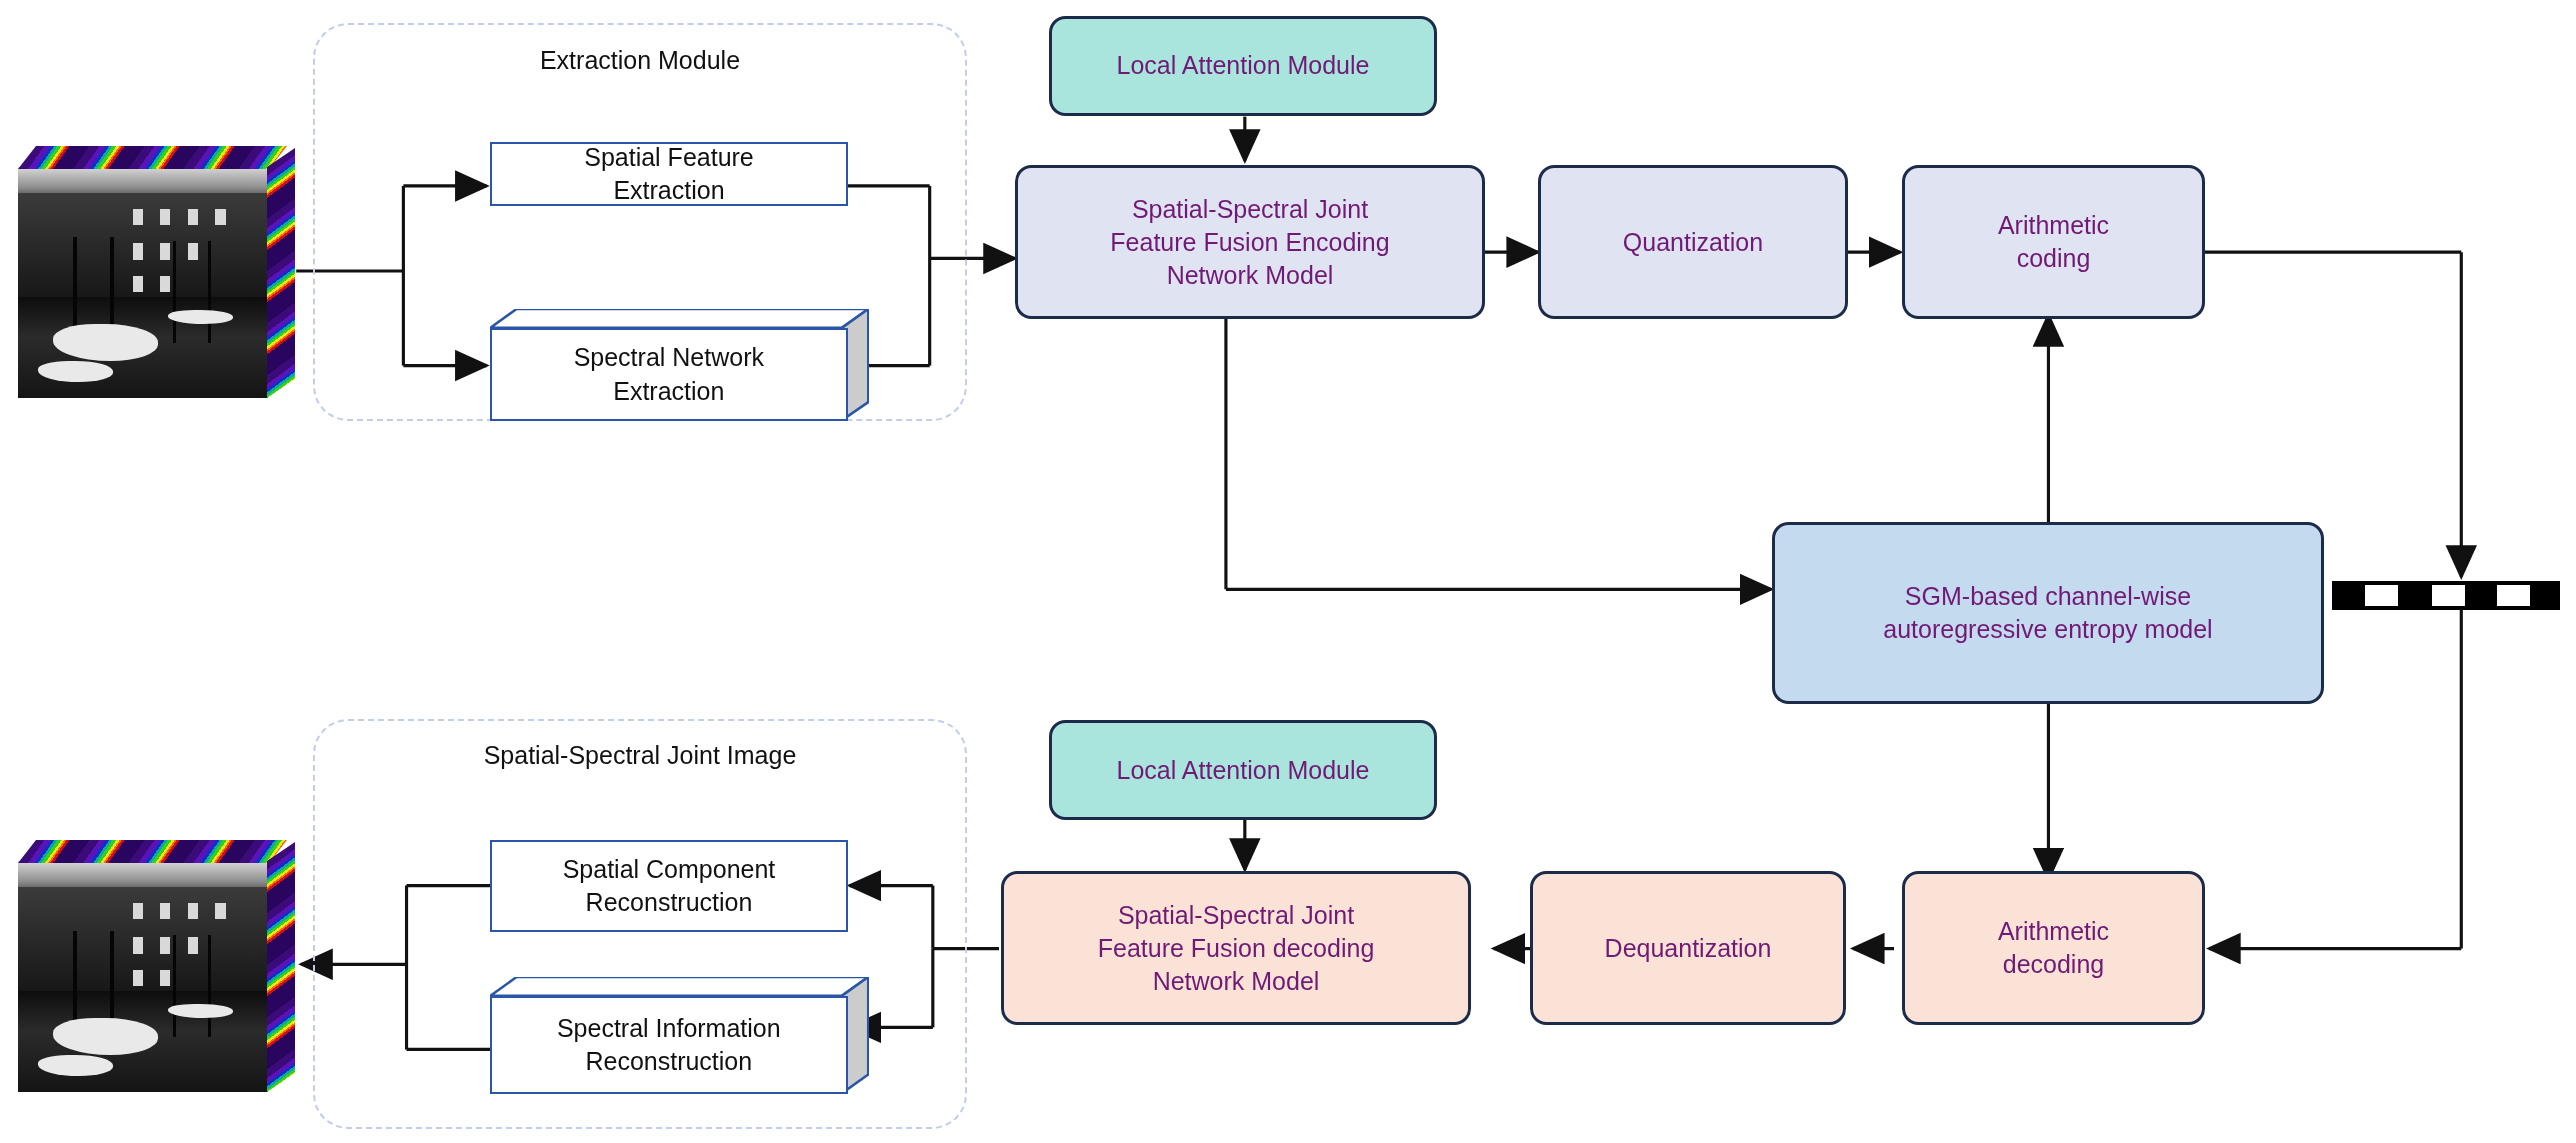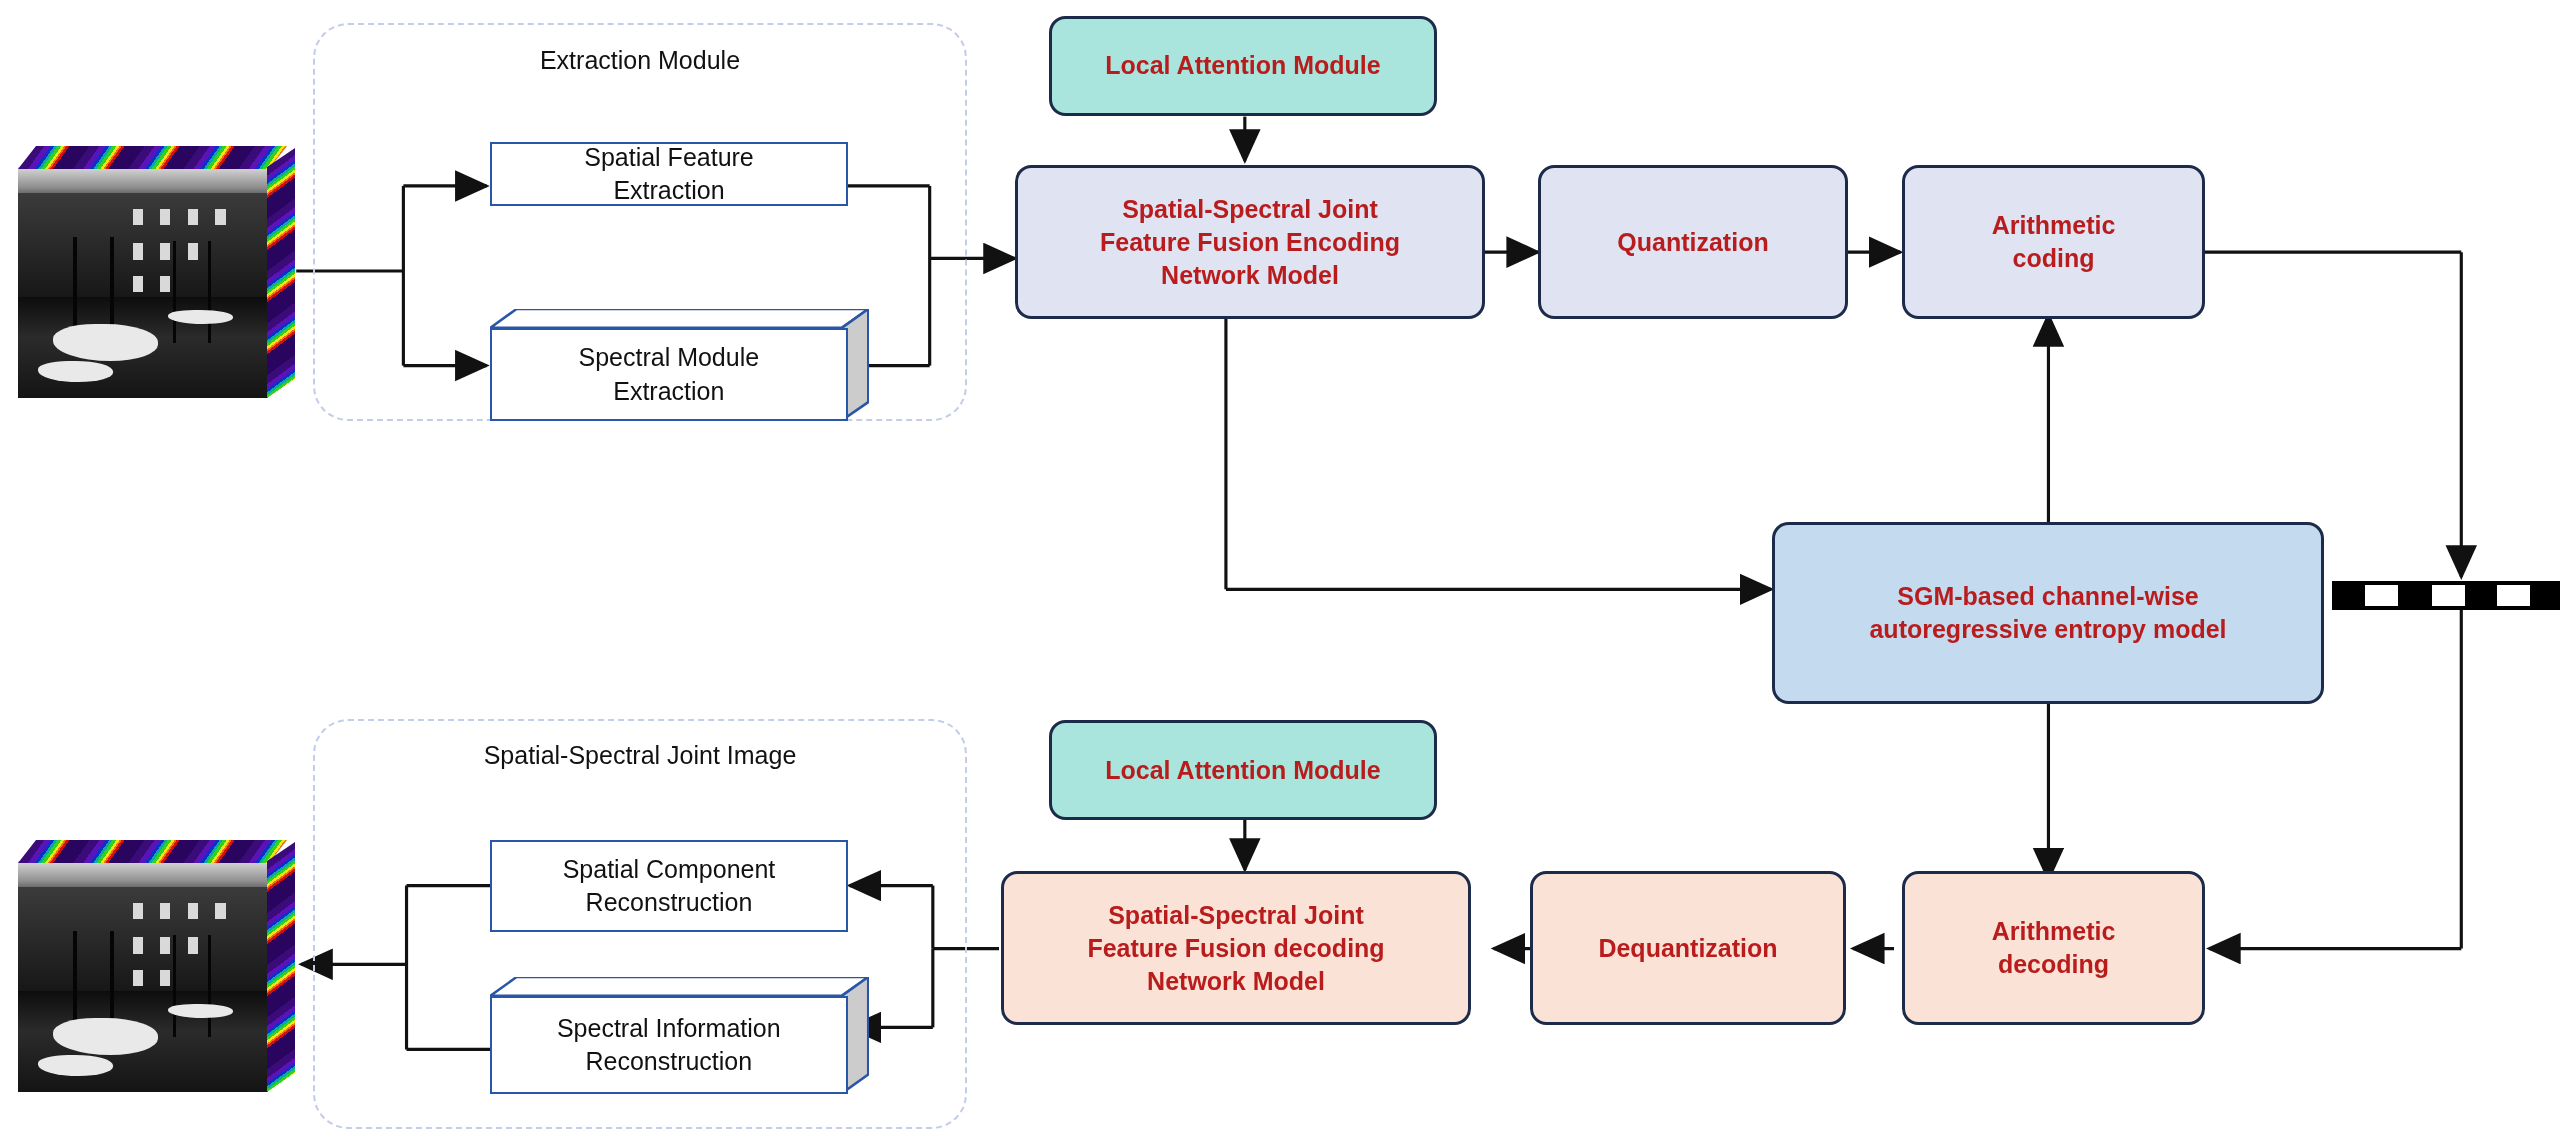--- a/index.html
+++ b/index.html
@@ -2,21 +2,21 @@
 <html style="font-size:10px"><head>
 <meta charset="utf-8">
 <style>
   html,body{margin:0;padding:0;background:#ffffff;}
   body{font-family:"Liberation Sans", sans-serif;}
   #stage{position:relative;width:2576px;height:1144px;background:#fff;overflow:hidden;}
 
   
   .node{position:absolute;box-sizing:border-box;display:flex;align-items:center;
         justify-content:center;text-align:center;border-radius:16.4px;
-        border:3.2px solid #1c2b4a;color:#b91c1c;line-height:1.32;font-weight:bold;}
+        border:3.2px solid #1c2b4a;color:#701a75;line-height:1.32;}
   .node .txt{display:block;padding:0 8.8px;}
 
   .n-lav{background:#dfe3f2;}
   .n-teal{background:#a9e5dc;}
   .n-blue{background:#c4daee;}
   .n-peach{background:#fae3d6;}
 
   
   .rect{position:absolute;box-sizing:border-box;background:#ffffff;
         border:2.5px solid #2a56a8;display:flex;align-items:center;justify-content:center;
@@ -170,21 +170,21 @@
     </div>
   </div>
 
   <div class="cube" style="left:490px;top:309px;width:379px;height:112px;">
     <svg width="379" height="112" style="position:absolute;left:0;top:0;" viewBox="0 0 602 178">
       <polygon points="0,30 42,0 601,0 559,30" fill="#ffffff" stroke="#2a56a8" stroke-width="4"></polygon>
       <polygon points="559,30 601,0 601,148 559,177" fill="#cccccc" stroke="#2a56a8" stroke-width="4"></polygon>
     </svg>
     <div class="face" style="font-size:25px;">
       <div>
-        <div>Spectral Module</div>
+        <div>Spectral Network</div>
         <div>Extraction</div>
       </div>
     </div>
   </div>
 
   <div class="node n-teal" style="left:1049px;top:15.8px;width:388px;height:100px;font-size:25px;">
     <span class="txt">Local Attention Module</span>
   </div>
 
   <div class="node n-lav" style="left:1015px;top:165px;width:470px;height:154px;font-size:25px;">

